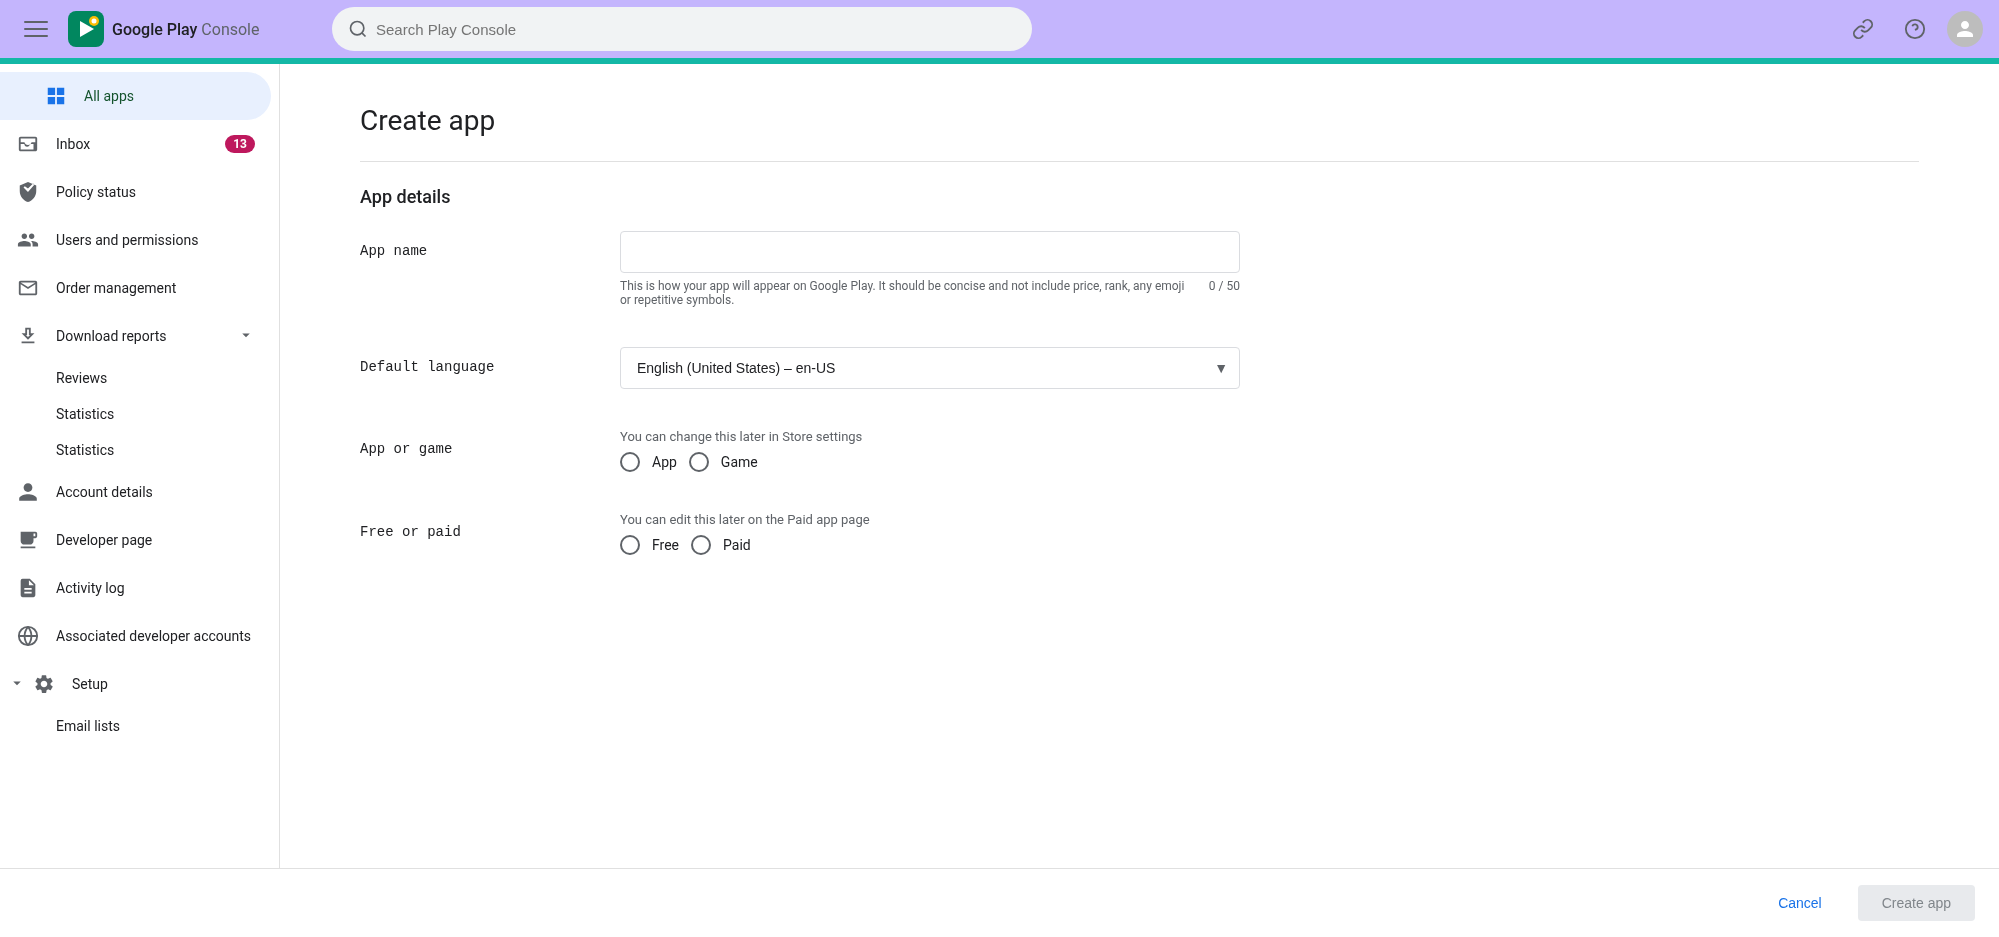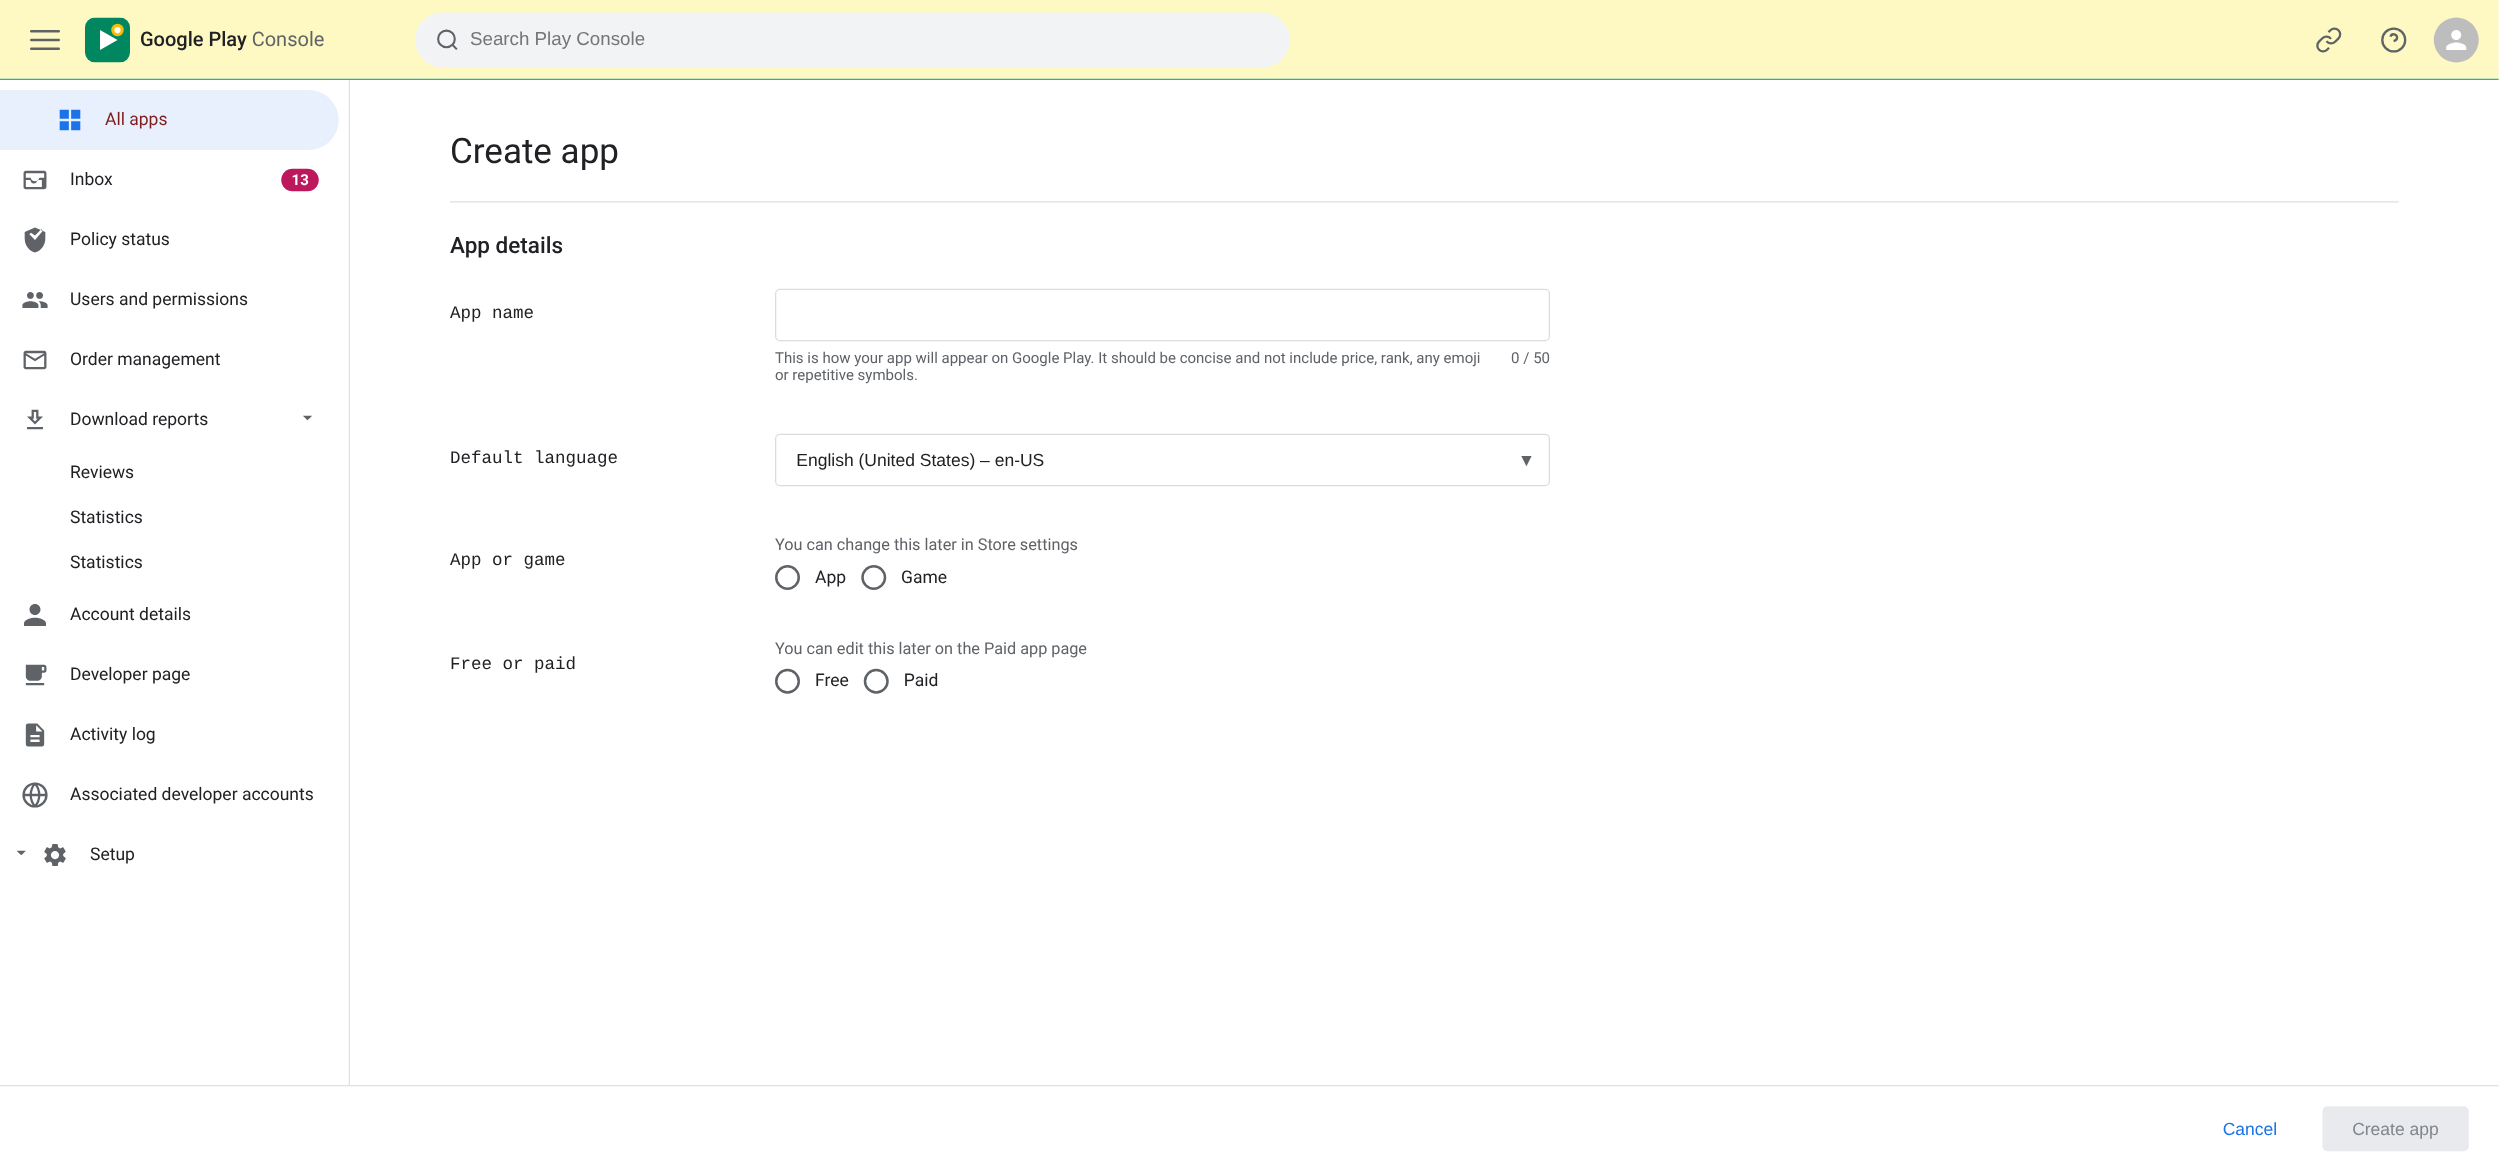--- a/index.html
+++ b/index.html
@@ -4,23 +4,23 @@
   <style>
     * { box-sizing: border-box; margin: 0; padding: 0; }
     body { font-family: 'Roboto', Arial, sans-serif; font-size: 14px; color: #202124; background: #fff; display: flex; flex-direction: column; height: 100vh; overflow: hidden; }
 
     
     .topbar {
       display: flex;
       align-items: center;
       height: 64px;
       padding: 0 16px;
-      border-bottom: 1px solid #14b8a6;
+      border-bottom: 6px solid #14b8a6;
       flex-shrink: 0;
-      background: #fef9c3;
+      background: #c4b5fd;
       gap: 16px;
     }
     .topbar-left {
       display: flex;
       align-items: center;
       gap: 12px;
       min-width: 300px;
     }
     .hamburger-icon {
       width: 24px; height: 24px;
@@ -91,21 +91,21 @@
       align-items: center;
       gap: 16px;
       padding: 12px 16px;
       cursor: pointer;
       color: #202124;
       font-size: 14px;
       border-radius: 0 24px 24px 0;
       margin-right: 8px;
       position: relative;
     }
-    .sidebar-item.active { background: #e8f0fe; color: #7f1d1d; padding-left: 44px; }
+    .sidebar-item.active { background: #e8f0fe; color: #14532d; padding-left: 44px; }
     .sidebar-item.active .sidebar-icon { color: #1a73e8; }
     .sidebar-icon { width: 24px; height: 24px; flex-shrink: 0; color: #5f6368; display: flex; align-items: center; justify-content: center; }
     .sidebar-label { flex: 1; }
     .sidebar-badge {
       background: #be185d; color: #fff; border-radius: 12px;
       padding: 2px 8px; font-size: 12px; font-weight: 700;
     }
     .sidebar-sub-item {
       padding: 10px 16px 10px 56px;
       cursor: pointer; font-size: 14px; color: #202124;
@@ -371,20 +371,23 @@
           </svg>
       </span>
       <span class="sidebar-icon" style="margin-left:16px;">
         <svg width="22" height="22" viewBox="0 0 24 24" fill="#5f6368">
             <path d="M19.14 12.94c.04-.3.06-.61.06-.94 0-.32-.02-.64-.07-.94l2.03-1.58a.5.5 0 00.12-.63l-1.92-3.32a.5.5 0 00-.61-.22l-2.39.96a6.97 6.97 0 00-1.62-.94l-.36-2.54a.49.49 0 00-.49-.41h-3.84a.49.49 0 00-.48.41l-.36 2.54a7.3 7.3 0 00-1.62.94l-2.39-.96a.49.49 0 00-.61.22L2.74 8.87a.49.49 0 00.12.63l2.03 1.58a7.1 7.1 0 00-.07.94c0 .32.02.64.07.94l-2.03 1.58a.49.49 0 00-.12.63l1.92 3.32c.12.22.37.3.61.22l2.39-.96c.5.36 1.05.67 1.62.94l.36 2.54c.06.28.31.47.49.47h3.84c.27 0 .47-.19.49-.47l.36-2.54a7.3 7.3 0 001.62-.94l2.39.96a.5.5 0 00.61-.22l1.92-3.32a.49.49 0 00-.12-.63l-2.01-1.58zM12 15.6c-1.98 0-3.6-1.62-3.6-3.6s1.62-3.6 3.6-3.6 3.6 1.62 3.6 3.6-1.62 3.6-3.6 3.6z"></path>
           </svg>
       </span>
       <span class="sidebar-label">Setup</span>
     </div>
 
+    <div class="sidebar-sub-item">
+      <span>Email lists</span>
+    </div>
 
   </nav>
 
   <main class="main">
     <h1 class="page-title">Create app</h1>
     <hr class="divider">
     <h2 class="section-title">App details</h2>
 
     <div class="form-row">
       <div class="form-label">App name</div>

